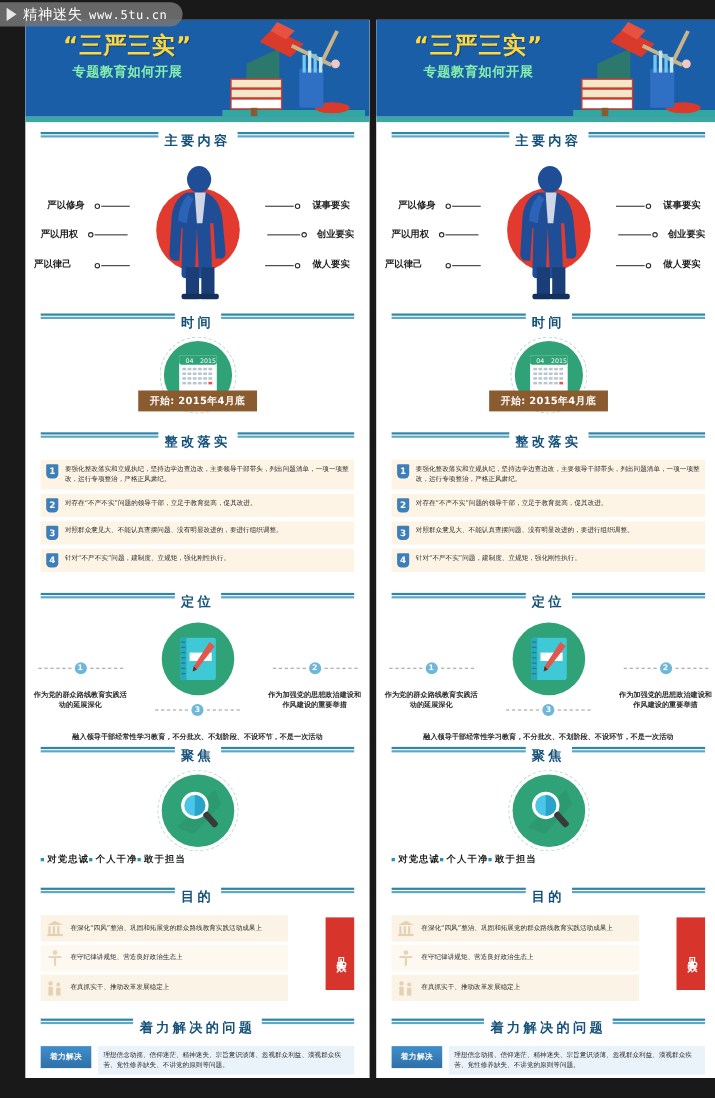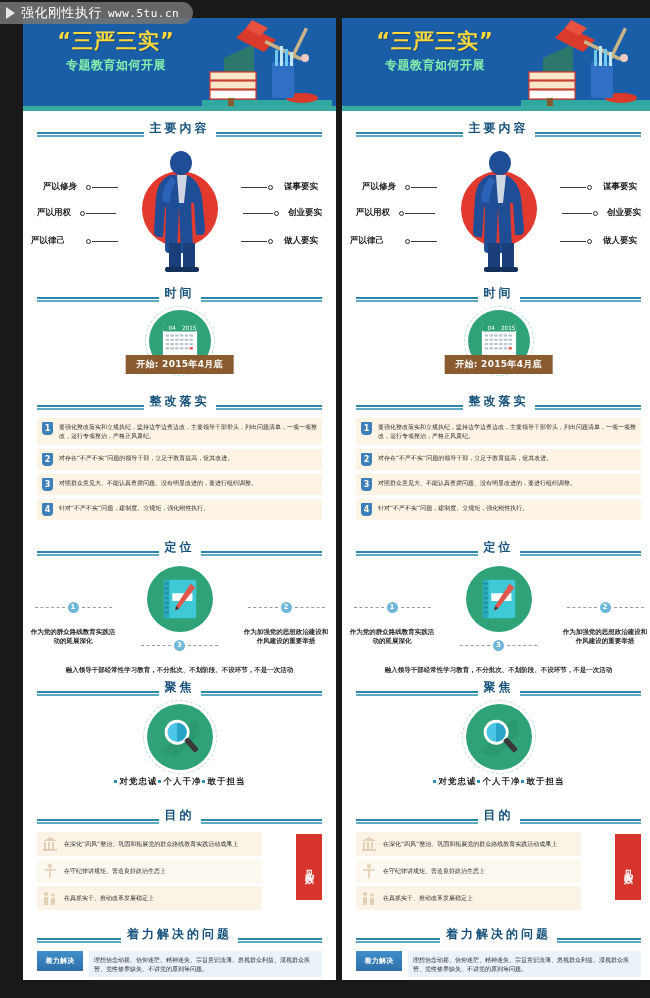--- a/index.html
+++ b/index.html
@@ -46,21 +46,21 @@
   }
   .hdr-sub {
     margin-top: 5px; font-size: 12px; font-weight: bold; color: #86efac;
     letter-spacing: .5px;
   }
   .hdr-art { position: absolute; right: 4px; top: 0; width: 130px; height: 88px; }
   .hdr-strip { height: 5px; background: #3aa9a0; }
 
   
   .sec-head {
-    display: flex; align-items: flex-end; justify-content: center;
+    display: flex; align-items: flex-start; justify-content: center;
     gap: 6px; margin: 9px 14px 6px;
   }
   .sec-rule { flex: 1; height: 5px; border-top: 2px solid #2e86a8; border-bottom: 2px solid #5fa8c4; }
   .sec-title {
     font-size: 12px; font-weight: bold; color: #15517a;
     letter-spacing: 3px; white-space: nowrap;
     font-family: "DejaVu Sans", sans-serif;
   }
 
   
@@ -146,21 +146,21 @@
     position: absolute; left: 50%; top: 2px; transform: translateX(-50%);
     width: 66px; height: 66px; border-radius: 50%; background: #2fa277;
     display: flex; align-items: center; justify-content: center;
   }
   .foc-ring {
     position: absolute; left: 50%; top: -2px; transform: translateX(-50%);
     width: 74px; height: 74px; border-radius: 50%; border: 1px dashed #bfe0d2;
   }
   .foc-tags {
     position: absolute; left: 0; right: 0; top: 74px;
-    display: flex; justify-content: center; padding: 0 14px;
+    display: flex; justify-content: flex-start; padding: 0 14px;
   }
   .foc-tag {
     font-size: 8.5px; font-weight: bold; color: #1f1f1f; letter-spacing: 1px;
     font-family: "DejaVu Sans", sans-serif;
     display: flex; align-items: center; gap: 3px;
   }
   .foc-bullet { width: 3px; height: 3px; background: #2b8fb5; }
 
   
   .purpose { position: relative; padding: 2px 14px 4px; }
@@ -198,21 +198,21 @@
     font-family: "DejaVu Sans", sans-serif;
   }
 </style>
 </head>
 <body>
 
 <div id="stage">
 
   <div class="watermark">
     <span class="wm-play"></span>
-    <span class="wm-cn">强化刚性执行</span>
+    <span class="wm-cn">精神迷失</span>
     <span class="wm-url">www.5tu.cn</span>
   </div>
 
   <div class="panels" id="panels">
   <div class="panel">
 
     <div class="hdr">
       <div class="hdr-art">
         <svg viewBox="0 0 130 88" width="130" height="88">
           <polygon points="22,86 22,40 52,26 52,86" fill="#2f7d63" opacity=".85"></polygon>

